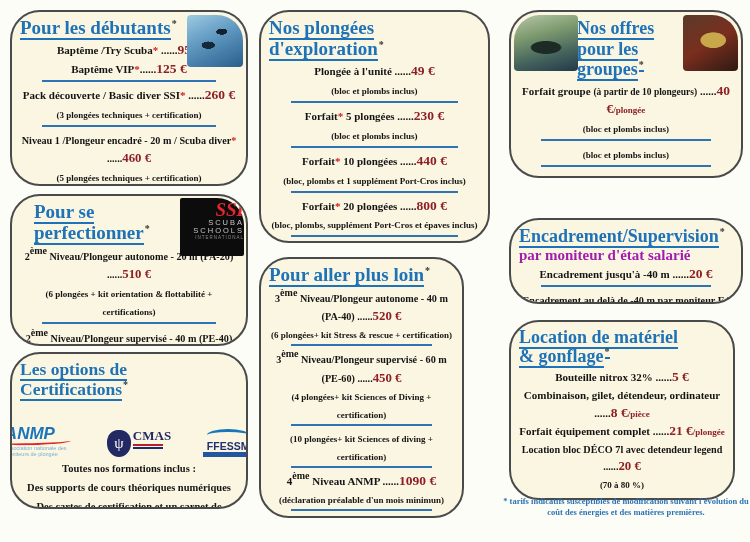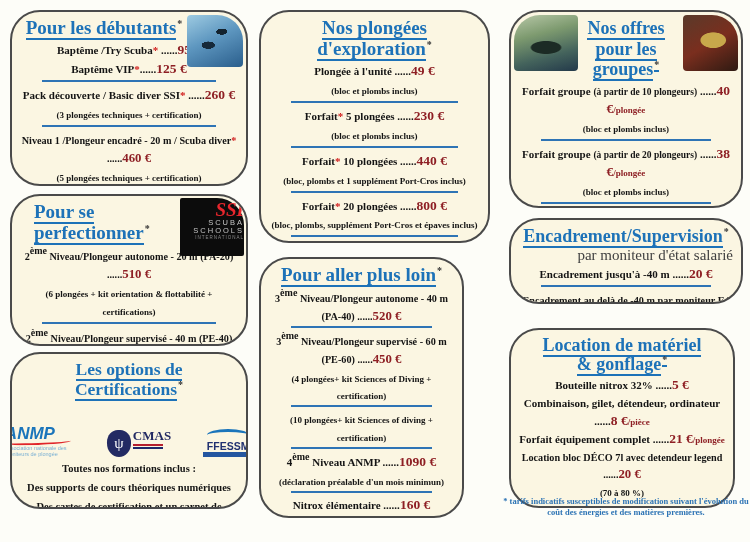--- a/index.html
+++ b/index.html
@@ -4,26 +4,26 @@
 <style>
   html,body{margin:0;padding:0;}
   body{
     width:750px;height:542px;position:relative;background:#fdfdf8;
     font-family:"Liberation Serif","DejaVu Serif",serif;overflow:hidden;
   }
   .box{
     position:absolute;background:#fbf6e2;border:2px solid #4a4a4a;
     border-radius:30px;box-sizing:border-box;padding:4px 8px;overflow:hidden;
   }
-  .title{text-align:center;color:#1d72b8;font-weight:bold;font-size:19px;line-height:1.1;margin-top:2px;}
+  .title{text-align:left;color:#1d72b8;font-weight:bold;font-size:19px;line-height:1.1;margin-top:2px;}
   .tline{border-bottom:2px solid #1d72b8;padding-bottom:0px;}
   .tline2{display:block;}
   .tline2 > span{border-bottom:2px solid #1d72b8;}
   .tast{font-size:10px;color:#333;vertical-align:super;margin-left:1px;}
-  .subtitle{text-align:right;font-weight:normal;color:#404040;}
+  .subtitle{text-align:left;font-weight:bold;color:#a21caf;}
   .rows{position:relative;z-index:1;}
   .row{text-align:center;line-height:1.12;margin:1px 0;}
   .sep{border-top:2px solid #2e74b5;margin:3px 22px;height:0;}
   .t-l{font-weight:bold;font-size:11px;color:#141414;}
   .t-ls{font-weight:bold;font-size:9.5px;color:#141414;}
   .t-p{font-weight:bold;font-size:13.5px;color:#8e1f24;}
   .t-ps{font-weight:bold;font-size:9px;color:#8e1f24;}
   .t-s{font-weight:bold;font-size:9px;color:#141414;}
   .t-m{font-weight:bold;font-size:10.5px;color:#141414;}
   .t-a{font-weight:bold;font-size:11px;color:#d01818;}
@@ -79,26 +79,26 @@
   #box-l1{left:10px;top:10px;width:238px;height:176px;}
   #box-l1 .title{padding-right:50px;}
   #box-l2{left:10px;top:194px;width:238px;height:152px;}
   #box-l2 .title{padding-right:56px;text-align:left;padding-left:14px;}
   #box-l3{left:10px;top:352px;width:238px;height:157px;}
   #box-l3 .title{font-size:17.5px;}
   #box-m1{left:259px;top:10px;width:231px;height:233px;}
   #box-m2{left:259px;top:257px;width:205px;height:261px;}
   #box-m2 .row{margin:.5px 0;}
   #box-m2 .sep{margin:2px 22px;}
-  #box-r1{left:509px;top:10px;width:234px;height:198px;}
+  #box-r1{left:509px;top:10px;width:234px;height:168px;}
   #box-r1 .title{padding:0 58px;font-size:18px;line-height:1.15;}
   #box-r2{left:509px;top:218px;width:234px;height:86px;}
   #box-r2 .title{font-size:18px;}
   #box-r2 .subtitle{font-size:15px;line-height:1.1;}
-  #box-r3{left:509px;top:328px;width:226px;height:180px;}
+  #box-r3{left:509px;top:320px;width:226px;height:180px;}
   #box-r3 .title{font-size:18px;line-height:1.08;}
   #box-r3 .subtitle{font-size:11.5px;margin-top:1px;}
   #box-r3 .row{line-height:1.08;margin:.5px 0;}
   .footer-note{position:absolute;left:503px;top:496px;width:246px;text-align:center;
     font-weight:bold;font-size:8.5px;color:#2e74b5;line-height:1.25;}
 </style>
 </head>
 <body>
 
 <div class="box" id="box-l1">
@@ -179,20 +179,21 @@
       <div class="row"><span class="t-s">(bloc, plombs, supplément Port-Cros et épaves inclus)</span></div>
       <div class="sep"></div>
       <div class="row"></div>
     </div>
 </div>
 
 <div class="box" id="box-m2">
   <div class="title"><span class="tline">Pour aller plus loin</span><span class="tast">*</span></div>
   <div class="rows">
       <div class="row tight"><span class="t-l">3</span><span class="t-sup">ème</span><span class="t-l"> Niveau/Plongeur autonome - 40 m (PA-40) ......</span><span class="t-p">520 €</span></div>
+      <div class="row"><span class="t-s">(6 plongées+ kit Stress &amp; rescue + certification)</span></div>
       <div class="sep"></div>
       <div class="row tight"><span class="t-l">3</span><span class="t-sup">ème</span><span class="t-l"> Niveau/Plongeur supervisé - 60 m (PE-60) ......</span><span class="t-p">450 €</span></div>
       <div class="row"><span class="t-s">(4 plongées+ kit Sciences of Diving + certification)</span></div>
       <div class="sep"></div>
       <div class="row"><span class="t-s">(10 plongées+ kit Sciences of diving + certification)</span></div>
       <div class="sep"></div>
       <div class="row"><span class="t-l">4</span><span class="t-sup">ème</span><span class="t-l"> Niveau ANMP ......</span><span class="t-p">1090 €</span></div>
       <div class="row"><span class="t-s">(déclaration préalable d'un mois minimun)</span></div>
       <div class="sep"></div>
       <div class="row"><span class="t-l">Nitrox élémentaire ......</span><span class="t-p">160 €</span></div>
@@ -203,21 +204,20 @@
   <div class="photo photo-group"></div>
   <div class="photo photo-grouper"></div>
   <div class="title">
     <span class="tline2"><span>Nos offres</span></span>
     <span class="tline2"><span>pour les groupes</span><span class="tast">*</span></span>
   </div>
   <div class="rows">
       <div class="row"><span class="t-l">Forfait groupe </span><span class="t-ls">(à partir de 10 plongeurs)</span><span class="t-l"> ......</span><span class="t-p">40 €</span><span class="t-ps">/plongée</span></div>
       <div class="row"><span class="t-s">(bloc et plombs inclus)</span></div>
       <div class="sep"></div>
-      <div class="row"><span class="t-l">Forfait groupe </span><span class="t-ls">(à partir de 20 plongeurs)</span><span class="t-l"> ......</span><span class="t-p">38 €</span><span class="t-ps">/plongée</span></div>
       <div class="row"><span class="t-s">(bloc et plombs inclus)</span></div>
       <div class="sep"></div>
       <div class="row"></div>
     </div>
 </div>
 
 <div class="box" id="box-r2">
   <div class="title"><span class="tline">Encadrement/Supervision</span><span class="tast">*</span></div>
   <div class="subtitle">par moniteur d'état salarié</div>
   <div class="rows">

